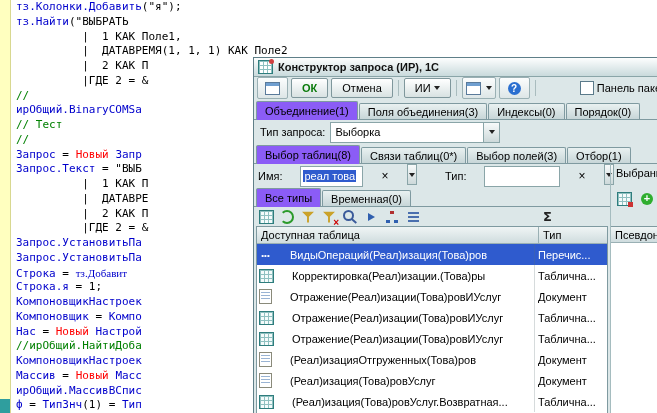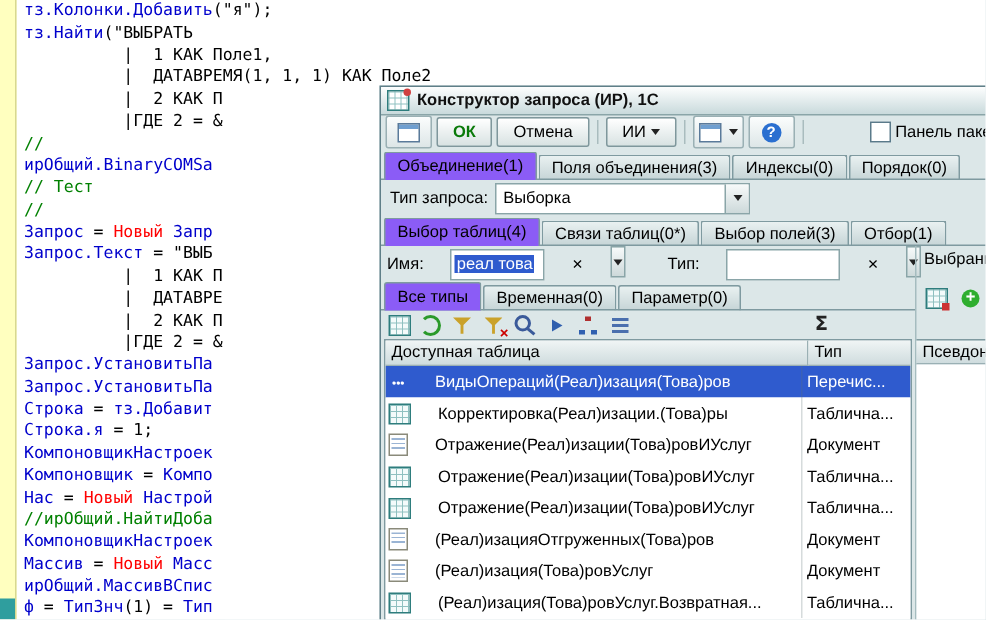--- a/index.html
+++ b/index.html
@@ -145,21 +145,21 @@
       <div class="code-line"><span style="color: rgb(0, 128, 0);">// Тест</span></div>
       <div class="code-line"><span style="color: rgb(0, 128, 0);">//</span></div>
       <div class="code-line"><span style="color: rgb(0, 0, 204);">Запрос</span><span style="color: rgb(0, 0, 0);"> = </span><span style="color: rgb(255, 0, 0);">Новый</span><span style="color: rgb(0, 0, 0);"> </span><span style="color: rgb(0, 0, 204);">Запр</span></div>
       <div class="code-line"><span style="color: rgb(0, 0, 204); text-align: right;">Запрос.Текст</span><span style="color: rgb(0, 0, 0);"> = </span><span style="color: rgb(0, 0, 0);">"ВЫБ</span></div>
       <div class="code-line"><span style="color: rgb(0, 0, 0);">          |  1 КАК П</span></div>
       <div class="code-line"><span style="color: rgb(0, 0, 0);">          |  ДАТАВРЕ</span></div>
       <div class="code-line"><span style="color: rgb(0, 0, 0);">          |  2 КАК П</span></div>
       <div class="code-line"><span style="color: rgb(0, 0, 0);">          |ГДЕ 2 = &amp;</span></div>
       <div class="code-line"><span style="color: rgb(0, 0, 204);">Запрос.УстановитьПа</span></div>
       <div class="code-line"><span style="color: rgb(0, 0, 204);">Запрос.УстановитьПа</span></div>
-      <div class="code-line"><span style="color: rgb(0, 0, 204);">Строка</span><span style="color: rgb(0, 0, 0);"> = </span><span style="color: rgb(0, 0, 204);">тз.Добавит</span></div>
+      <div class="code-line"><span style="color: rgb(0, 0, 204);">Строка</span><span style="color: rgb(0, 0, 0);"> = </span><span style="color: rgb(0, 0, 204); font-family: Liberation Serif, serif;">тз.Добавит</span></div>
       <div class="code-line"><span style="color: rgb(0, 0, 204);">Строка.я</span><span style="color: rgb(0, 0, 0);"> = 1;</span></div>
       <div class="code-line"><span style="color: rgb(0, 0, 204);">КомпоновщикНастроек</span></div>
       <div class="code-line"><span style="color: rgb(0, 0, 204);">Компоновщик</span><span style="color: rgb(0, 0, 0);"> = </span><span style="color: rgb(0, 0, 204);">Компо</span></div>
       <div class="code-line"><span style="color: rgb(0, 0, 204);">Нас</span><span style="color: rgb(0, 0, 0);"> = </span><span style="color: rgb(255, 0, 0);">Новый</span><span style="color: rgb(0, 0, 0);"> </span><span style="color: rgb(0, 0, 204);">Настрой</span></div>
       <div class="code-line"><span style="color: rgb(0, 128, 0);">//ирОбщий.НайтиДоба</span></div>
       <div class="code-line"><span style="color: rgb(0, 0, 204);">КомпоновщикНастроек</span></div>
       <div class="code-line"><span style="color: rgb(0, 0, 204);">Массив</span><span style="color: rgb(0, 0, 0);"> = </span><span style="color: rgb(255, 0, 0);">Новый</span><span style="color: rgb(0, 0, 0);"> </span><span style="color: rgb(0, 0, 204);">Масс</span></div>
       <div class="code-line"><span style="color: rgb(0, 0, 204);">ирОбщий.МассивВСпис</span></div>
       <div class="code-line"><span style="color: rgb(0, 0, 204);">ф</span><span style="color: rgb(0, 0, 0);"> = </span><span style="color: rgb(0, 0, 204);">ТипЗнч</span><span style="color: rgb(0, 0, 0);">(1) = </span><span style="color: rgb(0, 0, 204);">Тип</span></div>
     </div>
@@ -207,21 +207,21 @@
 
     <div class="row-query">
       <span class="lbl">Тип запроса:</span>
       <div class="combo qcombo">
         <span class="val">Выборка</span>
         <span class="dd"></span>
       </div>
     </div>
 
     <div class="tabs tabs2" id="tabs2">
-        <div class="tab active">Выбор таблиц(4)</div>
+        <div class="tab active">Выбор таблиц(8)</div>
         <div class="tab">Связи таблиц(0*)</div>
         <div class="tab">Выбор полей(3)</div>
         <div class="tab">Отбор(1)</div>
       </div>
 
     <div class="row-filters">
       <span class="lbl">Имя:</span>
       <div class="input">
         <span class="seltext">реал това</span>
       </div>
@@ -231,21 +231,20 @@
       <div class="combo tcombo">
         <span class="val"></span>
       </div>
       <span class="x-btn">×</span>
       <span class="dd sm"></span>
     </div>
 
     <div class="tabs tabs3" id="tabs3">
         <div class="tab active">Все типы</div>
         <div class="tab">Временная(0)</div>
-        <div class="tab">Параметр(0)</div>
       </div>
 
     <div class="midbar">
       <span class="t-ic">
           <span class="g-grid"></span>
         </span>
       <span class="t-ic">
           <span class="g-refresh"></span>
         </span>
       <span class="t-ic">

